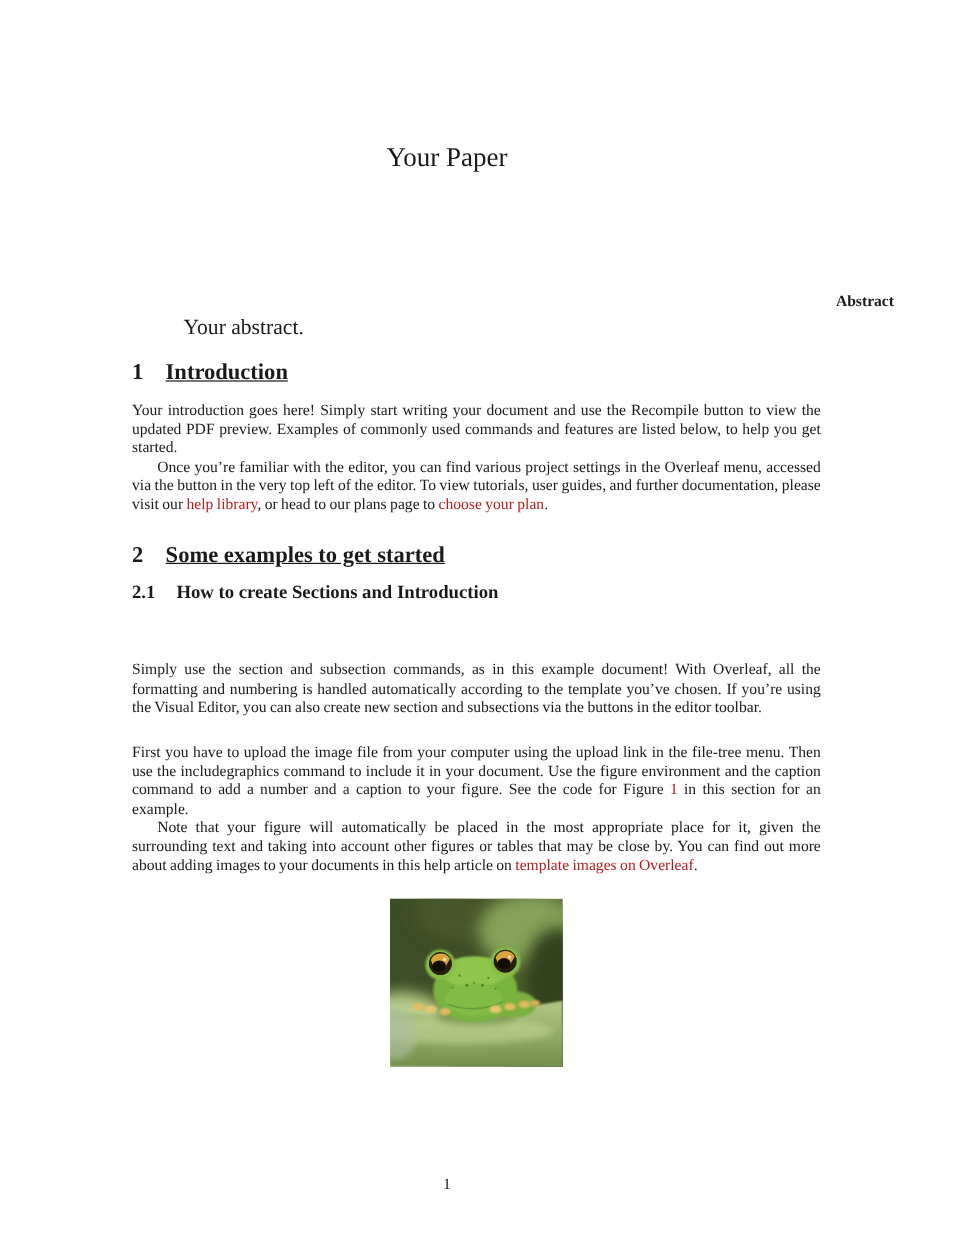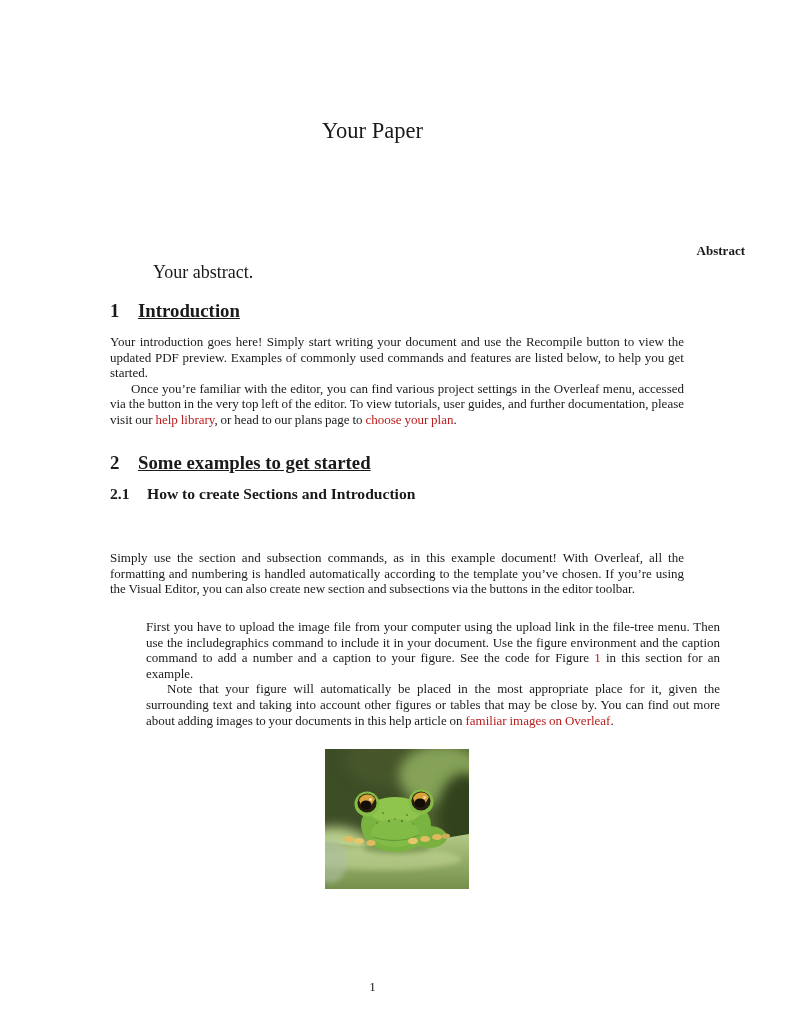--- a/index.html
+++ b/index.html
@@ -65,23 +65,23 @@
 
   <div class="subsec-head" style="top:485px;">
     <span class="subsecnum">2.1</span><span>How to create Sections and Introduction</span>
   </div>
 
   <div class="textblock" style="top:526px;margin-top:24px;">
     <p class="para">Simply use the section and subsection commands, as in this example document! With Overleaf, all the formatting and numbering is handled automatically according to the template you’ve chosen. If you’re using the Visual Editor, you can also create new section and subsections via the buttons in the editor toolbar.</p>
   </div>
 
 
-  <div class="textblock" style="top:619px;margin-left:36px;">
+  <div class="textblock" style="top:619px;">
     <p class="para"><span>First you have to upload the image file from your computer using the upload link in the file-tree menu. Then use the includegraphics command to include it in your document. Use the figure environment and the caption command to add a number and a caption to your figure. See the code for Figure </span><a class="doclink" href="#">1</a><span> in this section for an example.</span></p>
-    <p class="para indent"><span>Note that your figure will automatically be placed in the most appropriate place for it, given the surrounding text and taking into account other figures or tables that may be close by. You can find out more about adding images to your documents in this help article on </span><a class="doclink" href="#">familiar images on Overleaf</a><span>.</span></p>
+    <p class="para indent"><span>Note that your figure will automatically be placed in the most appropriate place for it, given the surrounding text and taking into account other figures or tables that may be close by. You can find out more about adding images to your documents in this help article on </span><a class="doclink" href="#">template images on Overleaf</a><span>.</span></p>
   </div>
 
   <div class="figure-img">
     <svg viewBox="0 0 144 140" xmlns="http://www.w3.org/2000/svg">
       <defs>
         <filter id="f6" x="-60%" y="-60%" width="220%" height="220%">
             <feGaussianBlur stdDeviation="6"></feGaussianBlur>
           </filter>
         <filter id="f3" x="-60%" y="-60%" width="220%" height="220%">
             <feGaussianBlur stdDeviation="2.5"></feGaussianBlur>

